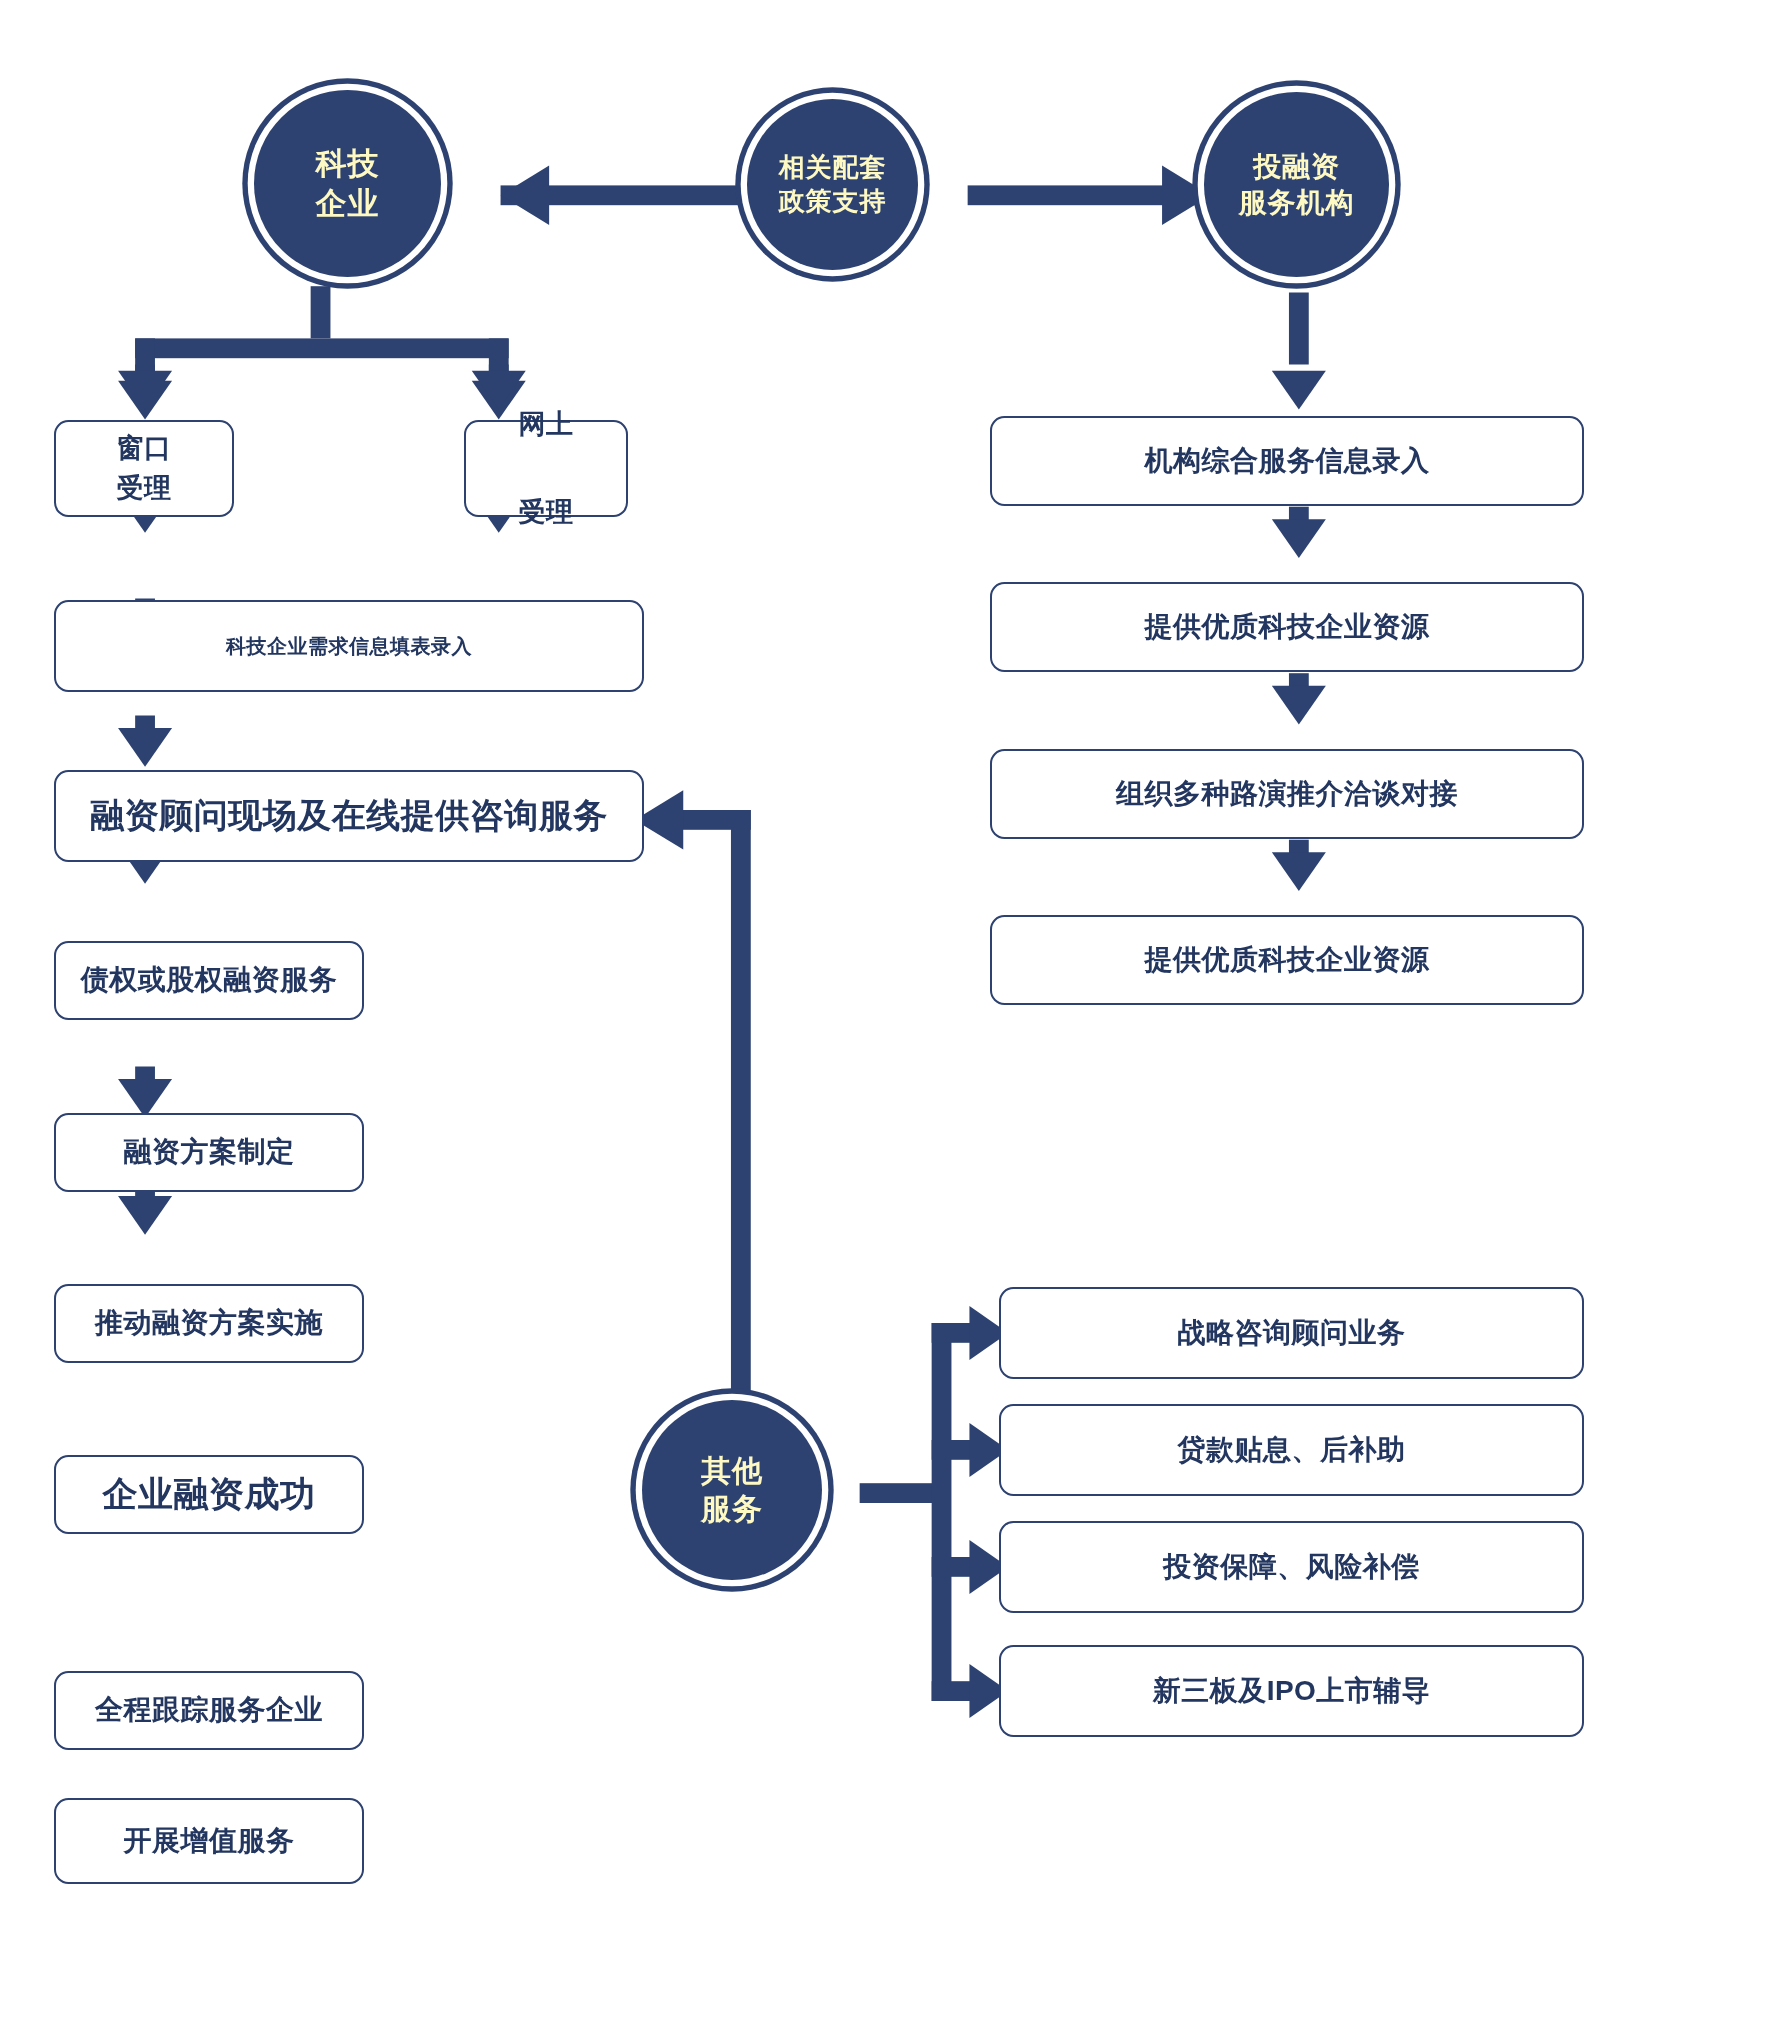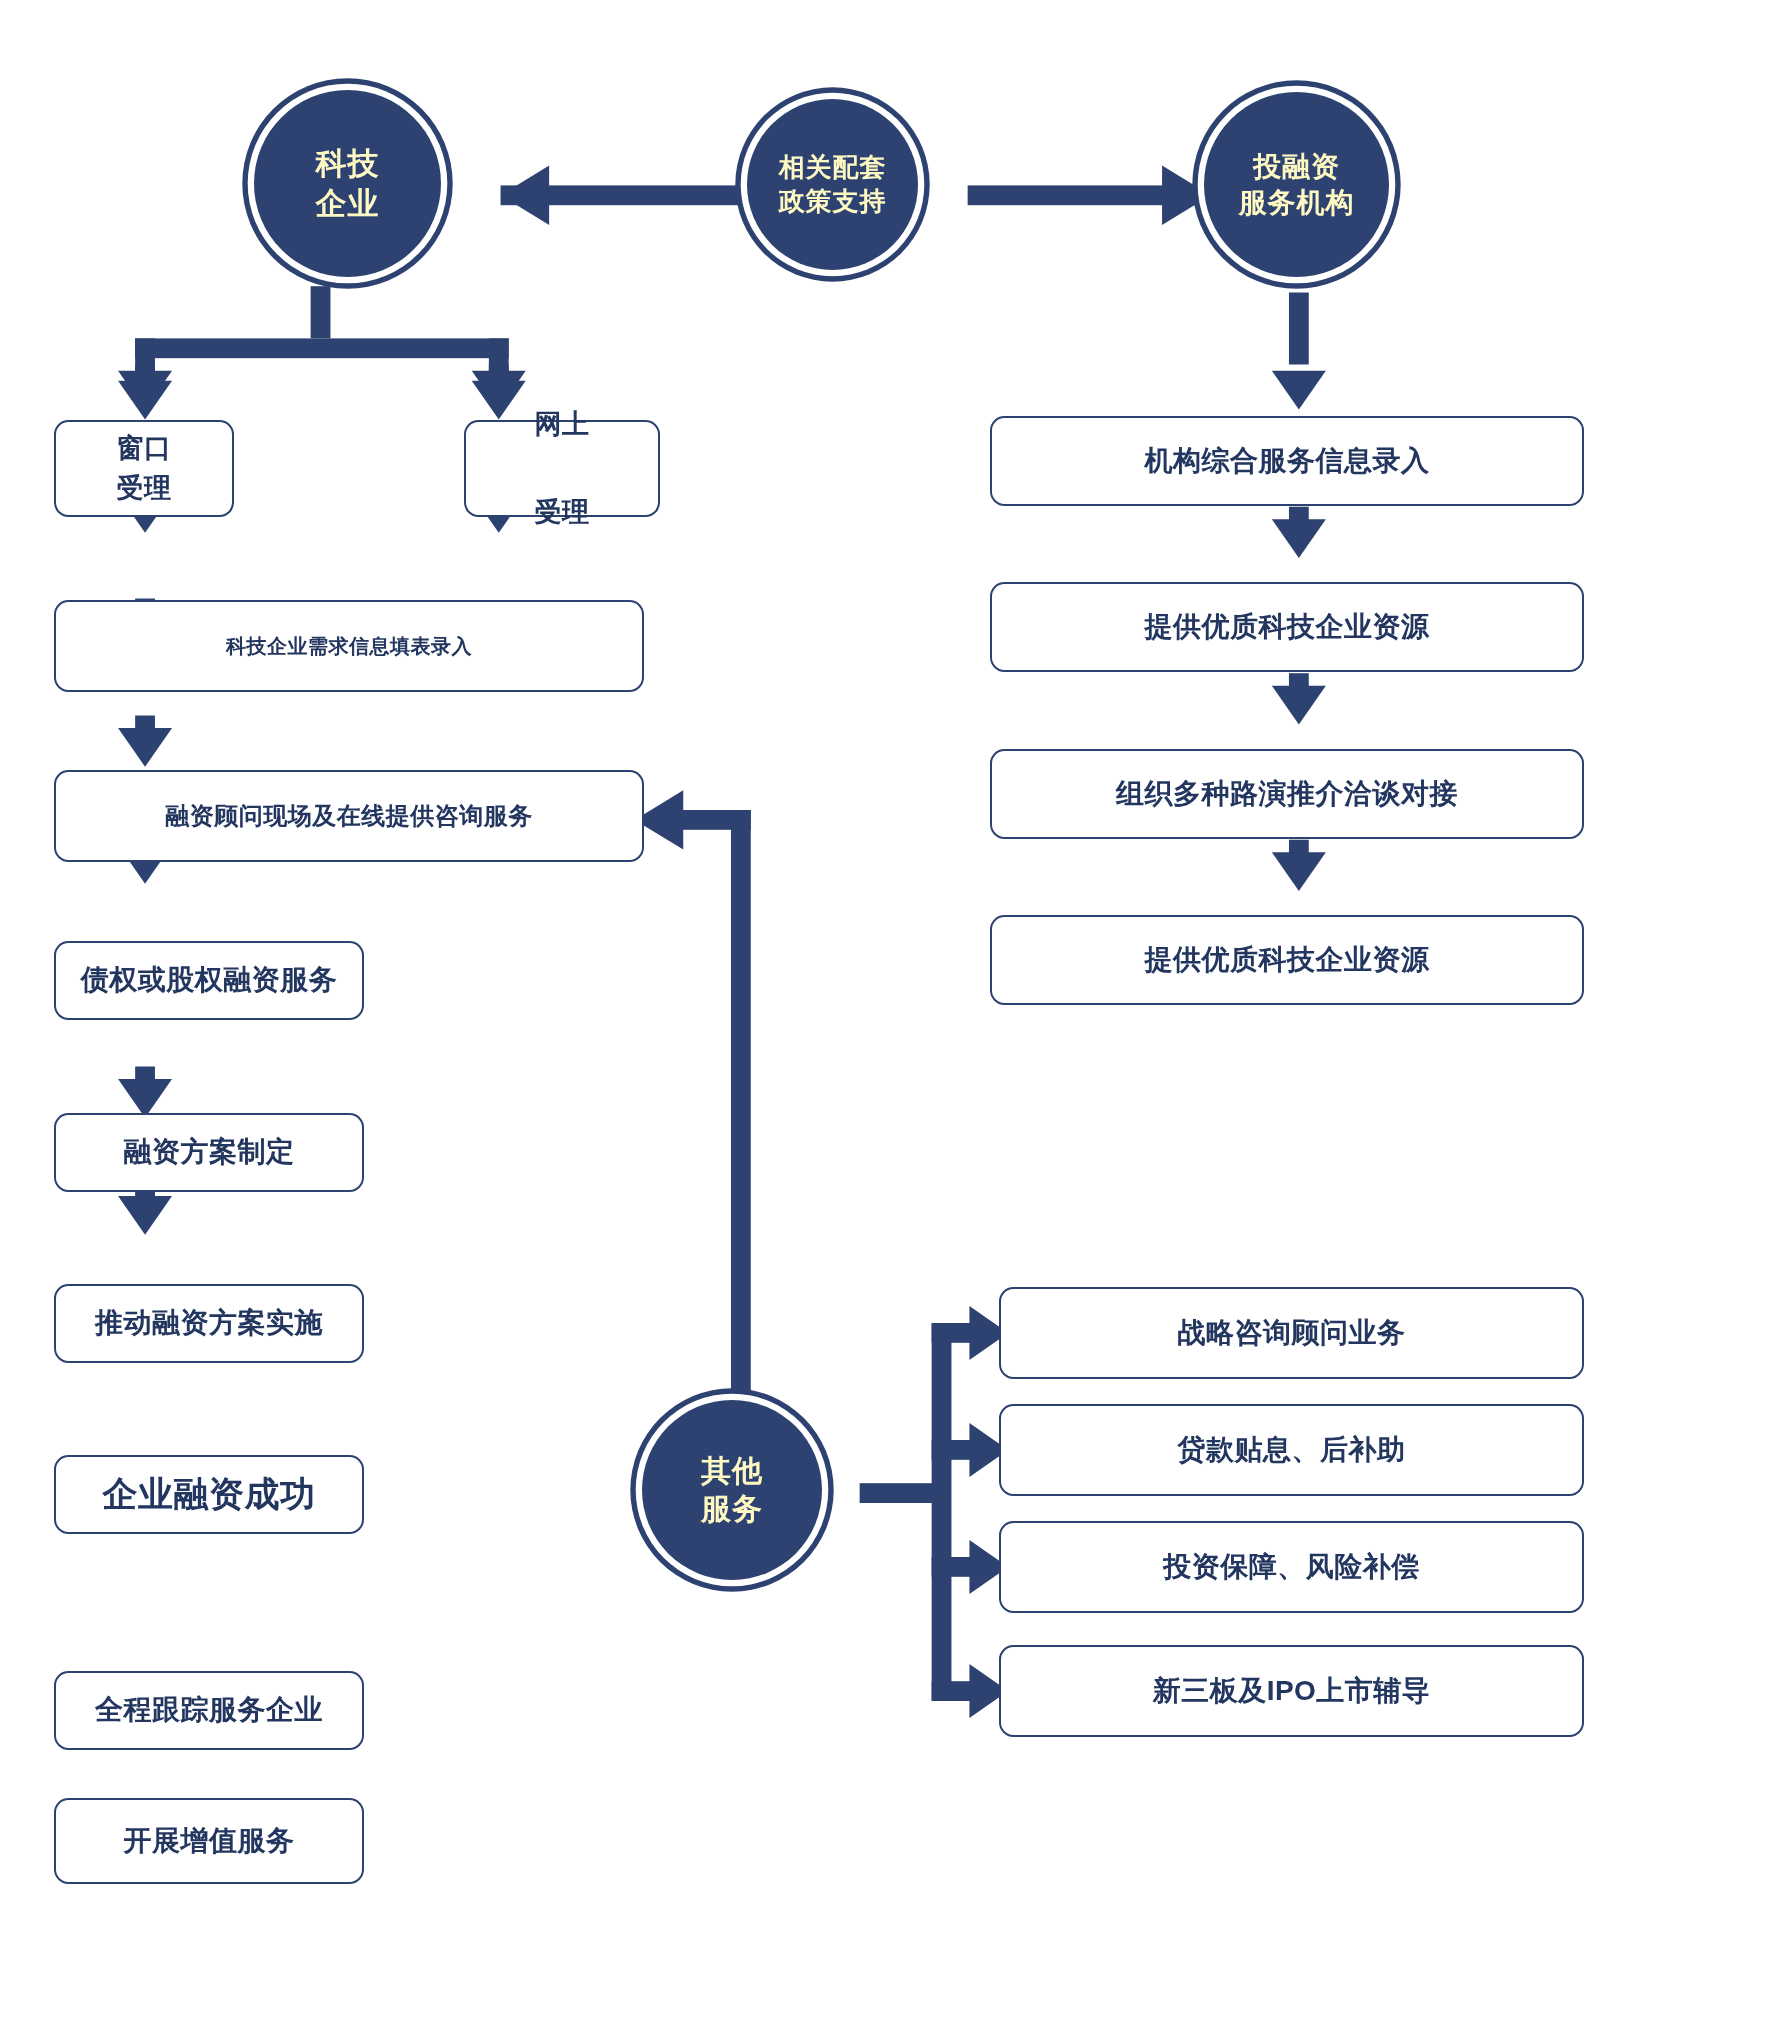--- a/index.html
+++ b/index.html
@@ -243,30 +243,30 @@
   <div class="node-circle" style="left:642px; top:1400px; width:180px; height:180px; font-size:30px;">
     <span class="cl">其他</span>
     <span class="cl">服务</span>
   </div>
 
   <div class="node-box" style="left:54px; top:420px; width:180px; height:97px; font-size:27px;">
     <span class="bl">窗口</span>
     <span class="bl">受理</span>
   </div>
 
-  <div class="node-box" style="left:464px; top:420px; width:196px; height:97px; font-size:27px;gap:48px;">
+  <div class="node-box" style="left:464px; top:420px; width:164px; height:97px; font-size:27px;gap:48px;">
     <span class="bl">网上</span>
     <span class="bl">受理</span>
   </div>
 
   <div class="node-box" style="left:54px; top:600px; width:590px; height:92px; font-size:20px;">
     <span class="bl">科技企业需求信息填表录入</span>
   </div>
 
-  <div class="node-box" style="left:54px; top:770px; width:590px; height:92px; font-size:24px;">
+  <div class="node-box" style="left:54px; top:770px; width:590px; height:92px; font-size:34px;">
     <span class="bl">融资顾问现场及在线提供咨询服务</span>
   </div>
 
   <div class="node-box" style="left:54px; top:941px; width:310px; height:79px; font-size:28px;">
     <span class="bl">债权或股权融资服务</span>
   </div>
 
   <div class="node-box" style="left:54px; top:1113px; width:310px; height:79px; font-size:28px;">
     <span class="bl">融资方案制定</span>
   </div>

